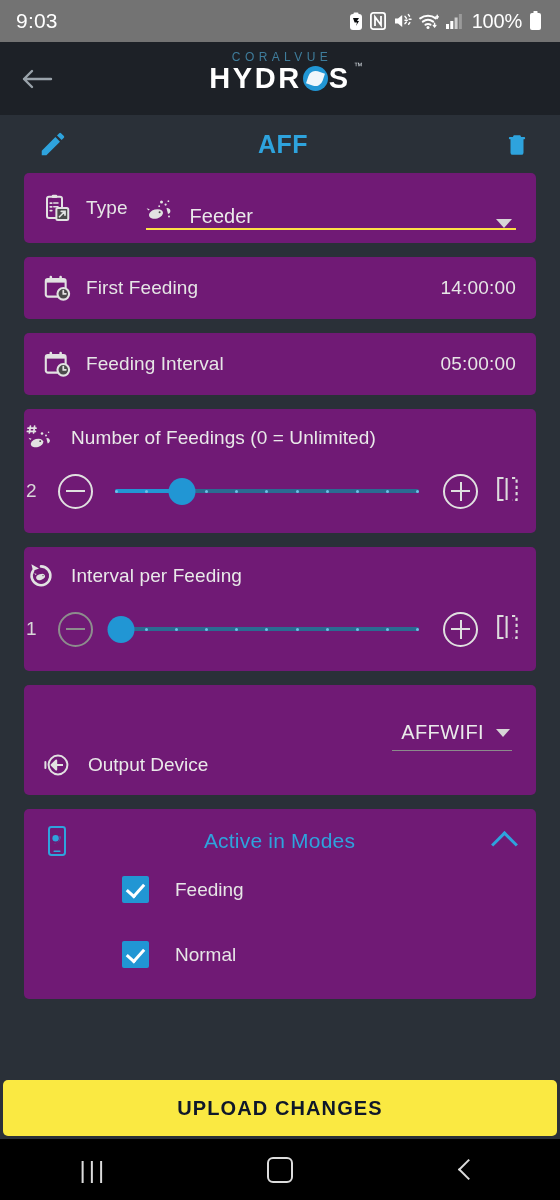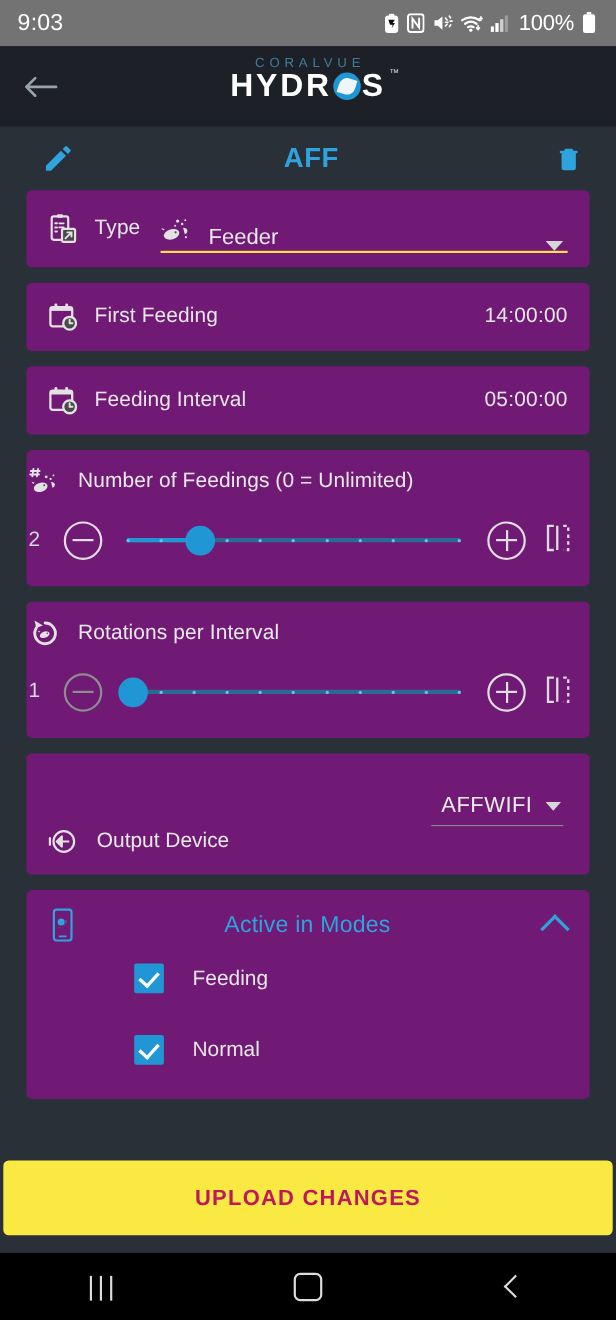--- a/index.html
+++ b/index.html
@@ -393,30 +393,30 @@
     font-size: 19px;
     color: #e6e6e6;
     margin-left: 26px;
   }
 
   
   #upload-btn {
     position: absolute;
     left: 0; right: 0;
     bottom: 61px;
-    height: 68px;
-    margin: 16px 3px;
+    height: 56px;
+    margin: 3px 3px;
     background: #fae942;
     border-radius: 5px;
     display: flex;
     align-items: center;
     justify-content: center;
     font-size: 20px;
     font-weight: bold;
-    color: #be185d;
+    color: #0f172a;
     letter-spacing: 1.1px;
     cursor: pointer;
   }
 
   
   #navbar {
     position: absolute;
     left: 0; right: 0; bottom: 0;
     height: 61px;
     background: #000;
@@ -657,21 +657,21 @@
       <div class="slider-head">
         <div class="row-icon">
           <svg width="30" height="30" viewBox="0 0 30 30">
             <path d="M15 5.4a9.4 9.4 0 11-7.9 4.3" fill="none" stroke="#e2e2e2" stroke-width="2.6" stroke-linecap="round"></path>
             <path d="M5.4 3.2l1.6 6.6 6-2.2z" fill="#e2e2e2"></path>
             <ellipse cx="14.6" cy="16" rx="4.6" ry="2.8" fill="#e2e2e2" transform="rotate(-20 14.6 16)"></ellipse>
             <path d="M9.6 14l-1.5-1.8 2.6.9z" fill="#e2e2e2"></path>
             <circle cx="17" cy="14.6" r="0.7" fill="#4a4a4a"></circle>
           </svg>
         </div>
-        <div class="slider-title">Rotations per Interval</div>
+        <div class="slider-title">Interval per Feeding</div>
       </div>
       <div class="slider-body">
         <div class="slider-num">1</div>
         <div class="circ-btn dim">
             <span class="h"></span>
           </div>
         <div class="track-wrap">
           <div class="track"></div>
           <div class="track-fill" style="width:0%"></div>
           <div class="ticks">

